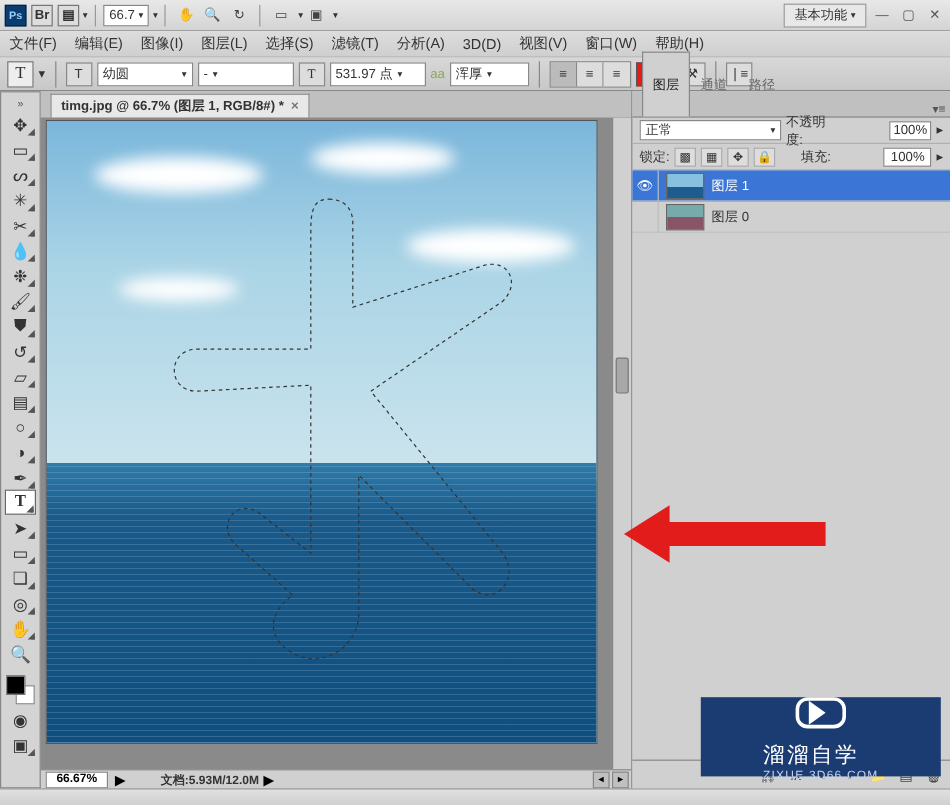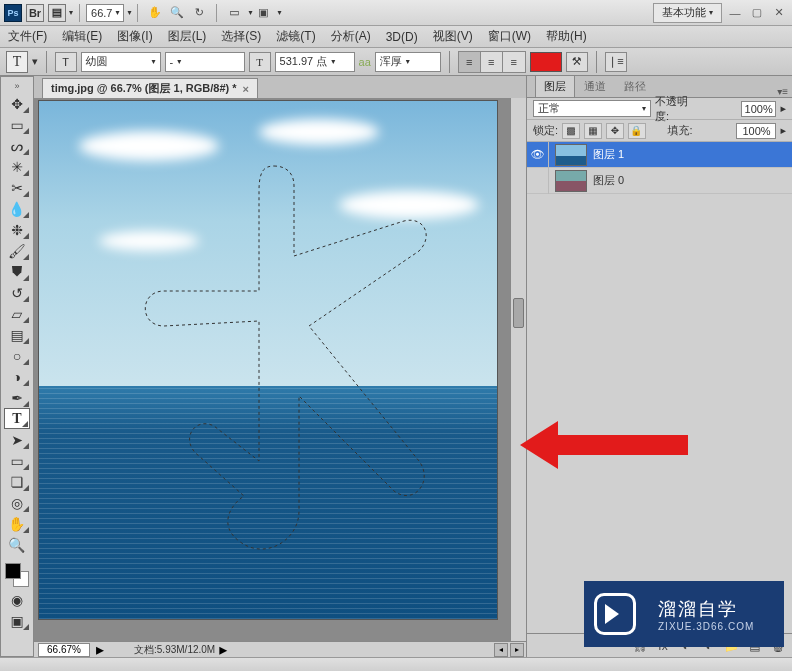--- a/index.html
+++ b/index.html
@@ -59,32 +59,32 @@
   .canvas-scroll{flex:1;position:relative;background:#8a8a8a;overflow:hidden;margin:0 0 0 0;}
   .canvas{position:absolute;left:4px;top:2px;width:460px;height:520px;background:#8bc4e0;border:1px solid #555;overflow:hidden;}
   .sky{position:absolute;left:0;top:0;right:0;height:58%;background:linear-gradient(#7ab6db 0%,#aad4e6 40%,#cde5ee 100%);}
   .cloud{position:absolute;background:#fff;filter:blur(6px);border-radius:50%;}
   .sea{position:absolute;left:0;right:0;bottom:0;height:45%;background:linear-gradient(180deg,#2f7bab 0%,#195a8a 20%,#0f4f80 100%);}
   .sea::before{content:"";position:absolute;inset:0;background:repeating-linear-gradient(0deg,rgba(255,255,255,0.15) 0, rgba(255,255,255,0.15) 1px, transparent 1px, transparent 5px);}
   .horizon{position:absolute;top:55%;left:0;right:0;height:2px;background:#2b6b94;}
   
   svg.sel{position:absolute;left:60px;top:60px;width:360px;height:430px;}
   svg.sel path{fill:none;stroke:#333;stroke-width:1;stroke-dasharray:3 3;}
-  .hscroll{position:absolute;bottom:0;left:0;right:0;height:16px;background:#d0d0d0;border-top:1px solid #888;display:flex;align-items:center;}
+  .hscroll{position:absolute;bottom:0;left:0;right:0;height:16px;background:#d0d0d0;border-top:1px solid #888;display:flex;align-items:center;font-weight:bold;}
   .vscroll{position:absolute;top:0;right:0;bottom:16px;width:16px;background:#d0d0d0;border-left:1px solid #888;}
   .vscroll .thumb{position:absolute;left:2px;right:2px;top:200px;height:30px;background:#a8a8a8;border:1px solid #777;border-radius:2px;}
   .hscroll .zoomfld{background:#fff;border:1px solid #888;height:14px;width:52px;display:flex;align-items:center;justify-content:center;font-size:10px;margin-left:4px;}
   .hscroll .doclabel{font-size:10px;margin-left:30px;color:#333;}
   .hscroll .sb-btn{width:14px;height:14px;border:1px solid #888;background:#c0c0c0;display:flex;align-items:center;justify-content:center;font-size:8px;margin-left:auto;}
   .hscroll .sb-btn + .sb-btn{margin-left:2px;margin-right:2px;}
 
   
   .panels{width:266px;background:#d0d0d0;border-left:1px solid #888;display:flex;flex-direction:column;}
   .panel-tabs{height:22px;background:#c0c0c0;display:flex;align-items:flex-end;padding-left:8px;border-bottom:1px solid #888;}
-  .panel-tab{font-size:11px;color:#666;padding:3px 8px;border:1px solid transparent;border-bottom:none;}
+  .panel-tab{font-size:11px;color:#666;padding:19px 8px;border:1px solid transparent;border-bottom:none;}
   .panel-tab.active{color:#222;background:#d0d0d0;border-color:#888;}
   .panel-tabs .menu-dd{margin-left:auto;margin-right:4px;color:#555;font-size:10px;}
   .blend-row{height:22px;display:flex;align-items:center;padding:0 6px;font-size:11px;color:#333;border-bottom:1px solid #b0b0b0;gap:4px;}
   .blend-combo{background:#fff;border:1px solid #888;height:17px;flex:0 0 118px;display:flex;align-items:center;padding:0 4px;}
   .blend-combo .arrow{margin-left:auto;font-size:8px;}
   .blend-row .lbl{}
   .pct{background:#fff;border:1px solid #888;height:16px;width:40px;display:flex;align-items:center;justify-content:center;margin-left:40px;}
   .lock-row{height:22px;display:flex;align-items:center;padding:0 6px;font-size:11px;color:#333;border-bottom:1px solid #b0b0b0;gap:4px;}
   .lock-row .lock-ic{width:18px;height:16px;display:flex;align-items:center;justify-content:center;background:#ddd;border:1px solid #aaa;font-size:10px;}
   .layers-list{flex:1;background:#d0d0d0;}
@@ -96,21 +96,21 @@
   .layer-row .thumb2{background:linear-gradient(#7aa 50%,#856 50%);}
   .layer-row .lname{margin-left:6px;}
   .panel-footer{height:24px;background:#d0d0d0;border-top:1px solid #888;display:flex;align-items:center;justify-content:flex-end;padding:0 4px;gap:3px;}
   .panel-footer .fic{width:20px;height:18px;display:flex;align-items:center;justify-content:center;color:#444;font-size:12px;border:1px solid transparent;}
 
   
   .arrow-ann{position:absolute;left:520px;top:415px;pointer-events:none;}
   .arrow-ann svg{overflow:visible;}
 
   
-  .watermark{position:absolute;right:8px;bottom:24px;width:200px;height:66px;background:#1a3c73;display:flex;align-items:center;padding:0 10px;gap:22px;}
+  .watermark{position:absolute;right:8px;bottom:24px;width:200px;height:66px;background:#1a3c73;display:flex;align-items:center;padding:0 10px;gap:10px;flex-direction:column;}
   .watermark .play{width:42px;height:42px;border:3px solid #fff;border-radius:10px;display:flex;align-items:center;justify-content:center;}
   .watermark .play::before{content:"";border:10px solid transparent;border-left:14px solid #fff;margin-left:4px;}
   .watermark .txtcol .big{color:#fff;font-size:18px;font-weight:500;letter-spacing:2px;}
   .watermark .txtcol .small{color:#c7d3e8;font-size:10px;letter-spacing:1px;}
 
   
   .statusbar{position:absolute;left:0;right:0;bottom:0;height:14px;background:linear-gradient(#e0e0e0,#d0d0d0);border-top:1px solid #999;}
 </style>
 </head>
 <body>

